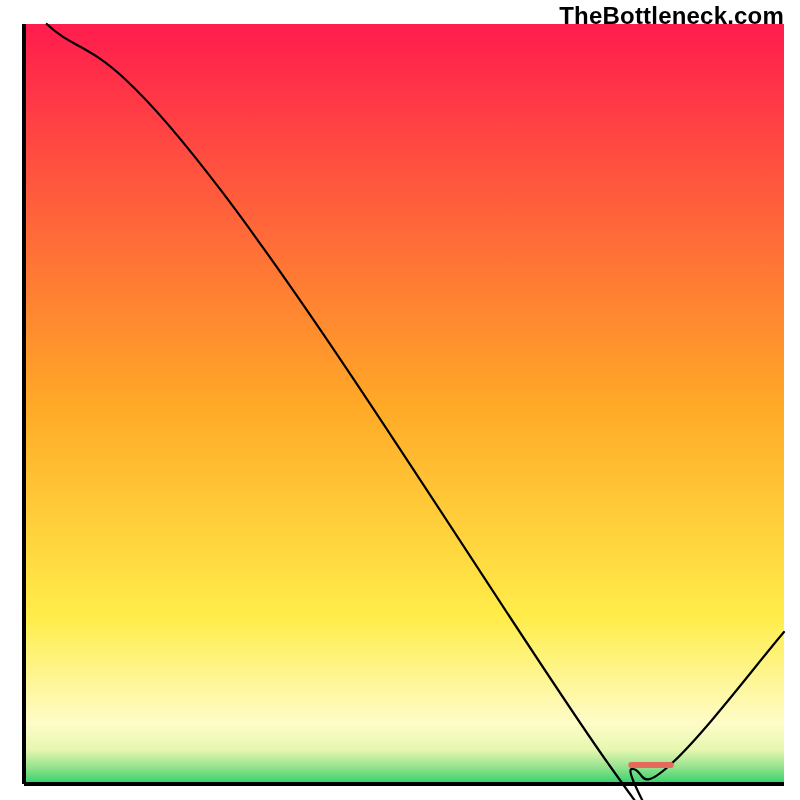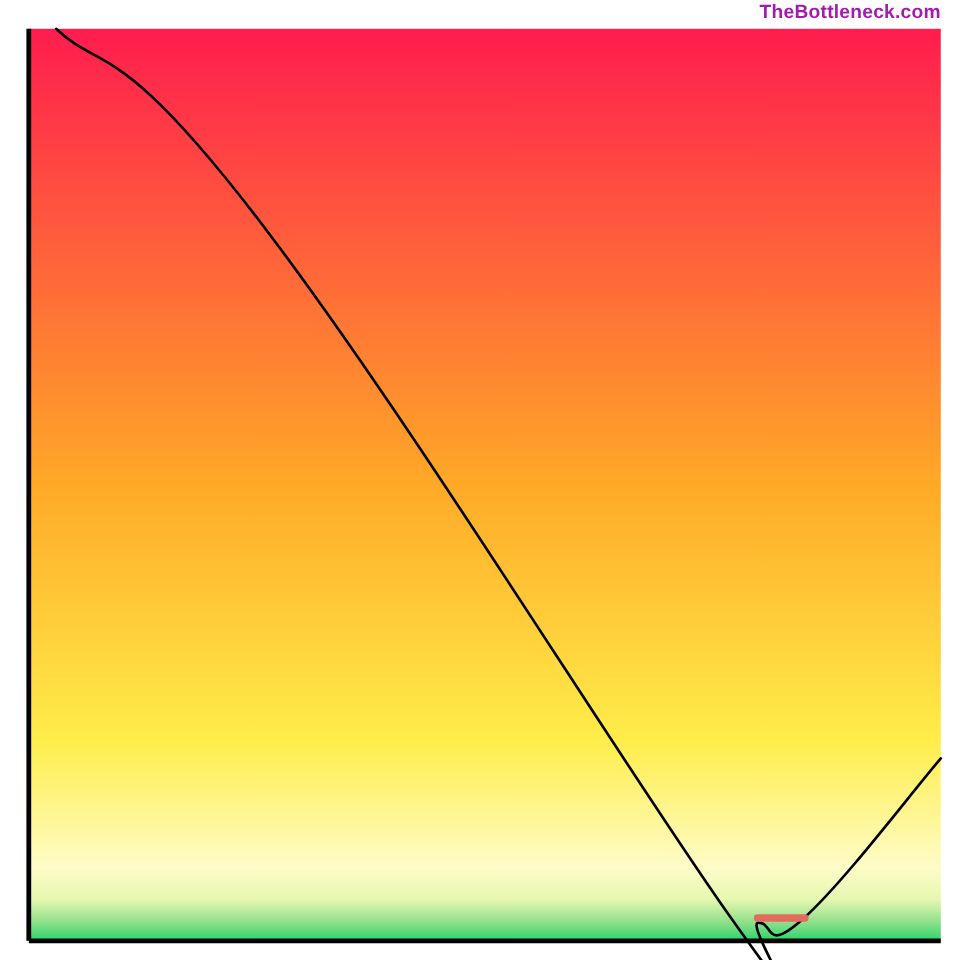--- a/index.html
+++ b/index.html
@@ -8,23 +8,23 @@
     width: 800px;
     height: 800px;
     background: #ffffff;
     font-family: Arial, Helvetica, sans-serif;
     overflow: hidden;
   }
   .watermark {
     position: absolute;
     top: 2px;
     right: 16px;
-    font-size: 16px;
+    font-size: 24px;
     font-weight: bold;
-    color: #a21caf;
+    color: #000000;
     letter-spacing: 0.2px;
   }
   .plot-wrap {
     position: absolute;
     left: 0;
     top: 0;
     width: 800px;
     height: 800px;
   }
   svg {

